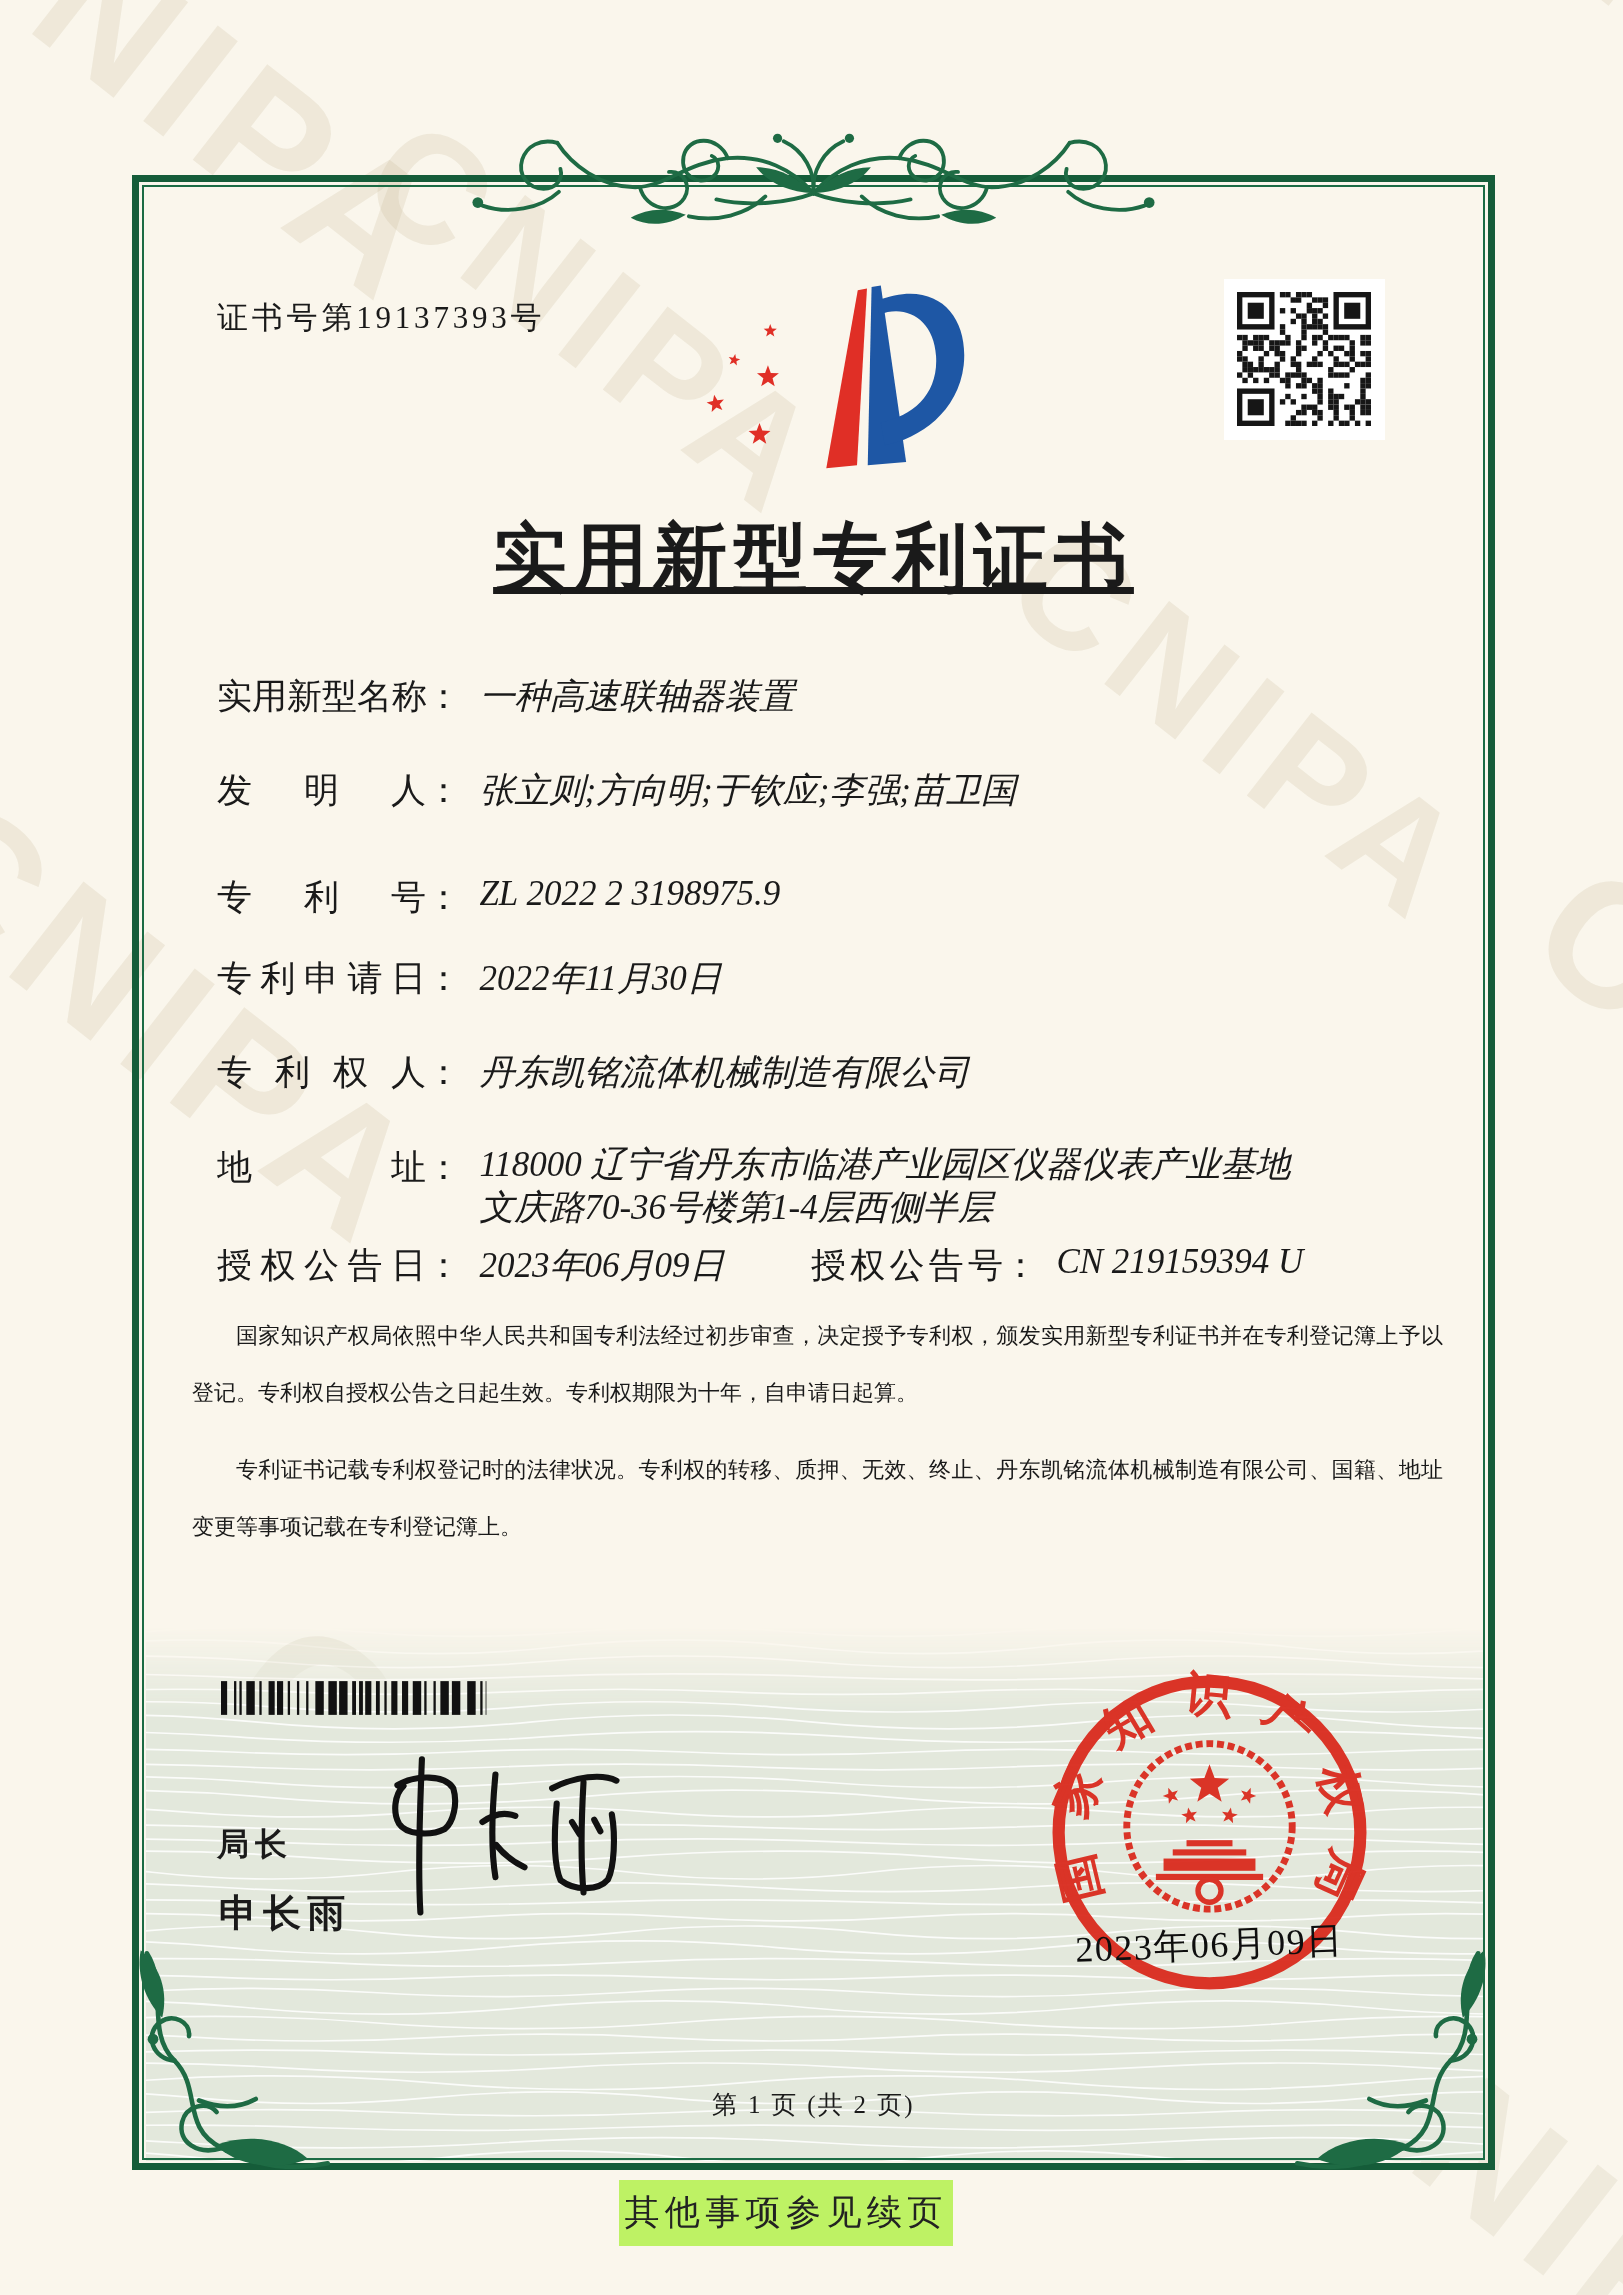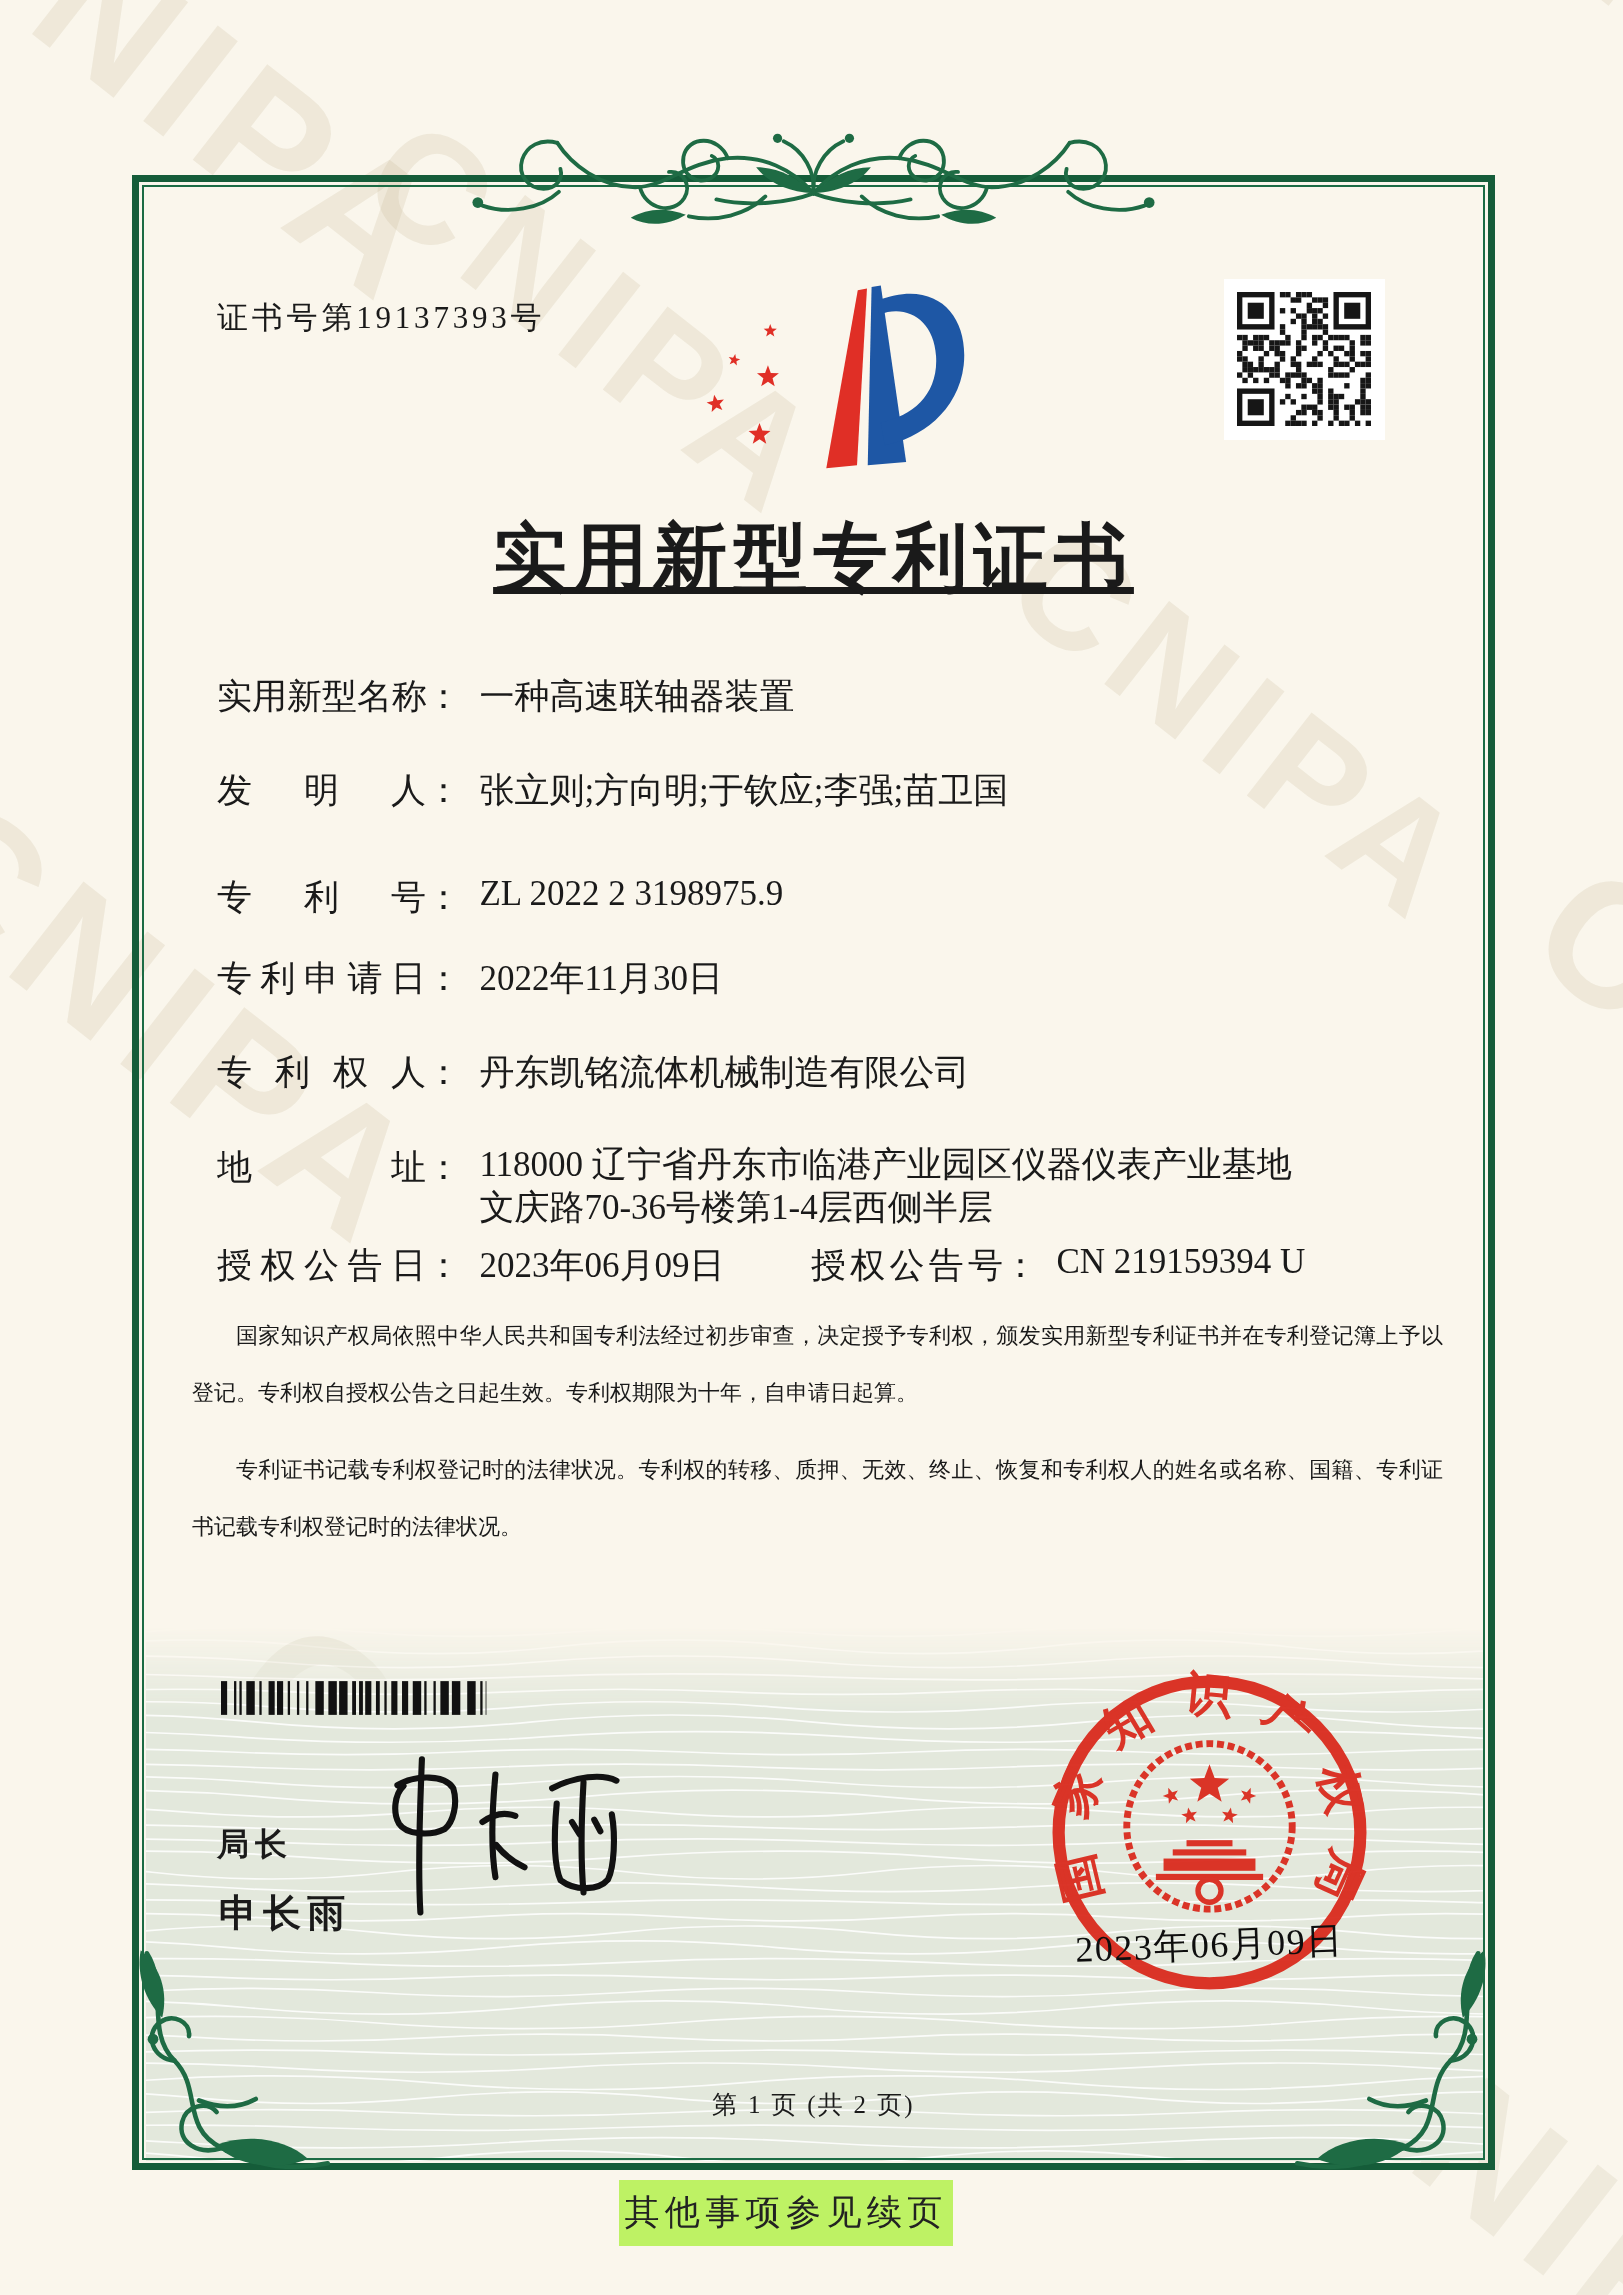--- a/index.html
+++ b/index.html
@@ -39,21 +39,21 @@
   #qr-box{left:1224px;top:279px;width:161px;height:161px;background:#fff;z-index:4;padding:0;}
   #qr-box svg{position:absolute;left:13px;top:13px;}
   #title{
     left:139px;top:509px;width:1349px;text-align:center;z-index:4;
     font-size:74px;font-weight:bold;letter-spacing:6.1px;text-decoration:underline;
   }
   
   .field{position:absolute;left:217px;font-size:35px;white-space:nowrap;z-index:4;}
   .flabel{display:inline-block;width:209px;text-align:justify;text-align-last:justify;vertical-align:top;}
   .fcolon{display:inline-block;vertical-align:top;}
-  .fvalue{display:inline-block;margin-left:18.4px;vertical-align:top;}
+  .fvalue{display:inline-block;margin-left:18.4px;vertical-align:top;font-style:italic;}
   #f-name{top:673px;}
   #f-inventor{top:767px;}
   #f-patno{top:874px;}
   #f-filing{top:955px;}
   #f-patentee{top:1049px;}
   #f-address{top:1144px;}
   #f-address .fvalue{white-space:normal;width:989px;line-height:1.22;}
   #f-grantdate{top:1242px;}
   #f-grantno{top:1242px;left:811px;}
   #f-grantno .flabel{width:192px;}
@@ -436,21 +436,21 @@
 </div>
 <div class="field" id="f-grantdate">
   <span class="flabel">授权公告日</span><span class="fcolon">：</span><span class="fvalue">2023年06月09日</span>
 </div>
 <div class="field" id="f-grantno">
   <span class="flabel">授权公告号</span><span class="fcolon">：</span><span class="fvalue">CN 219159394 U</span>
 </div>
 
 <div id="body-text" class="abs">
   <p>国家知识产权局依照中华人民共和国专利法经过初步审查，决定授予专利权，颁发实用新型专利证书并在专利登记簿上予以登记。专利权自授权公告之日起生效。专利权期限为十年，自申请日起算。</p>
-  <p>专利证书记载专利权登记时的法律状况。专利权的转移、质押、无效、终止、恢复和专利权人的姓名或名称、国籍、专利证书记载专利权登记时的法律状况。</p>
+  <p>专利证书记载专利权登记时的法律状况。专利权的转移、质押、无效、终止、丹东凯铭流体机械制造有限公司、国籍、地址变更等事项记载在专利登记簿上。</p>
 </div>
 
 <div id="barcode-box" class="abs">
   <svg id="barcode" width="270" height="34" viewBox="0 0 352 44">
       <rect x="0" y="0" width="8" height="44" fill="#111"></rect>
       <rect x="17" y="0" width="3" height="44" fill="#111"></rect>
       <rect x="24" y="0" width="3" height="44" fill="#111"></rect>
       <rect x="33" y="0" width="11" height="44" fill="#111"></rect>
       <rect x="50" y="0" width="3" height="44" fill="#111"></rect>
       <rect x="62" y="0" width="8" height="44" fill="#111"></rect>

